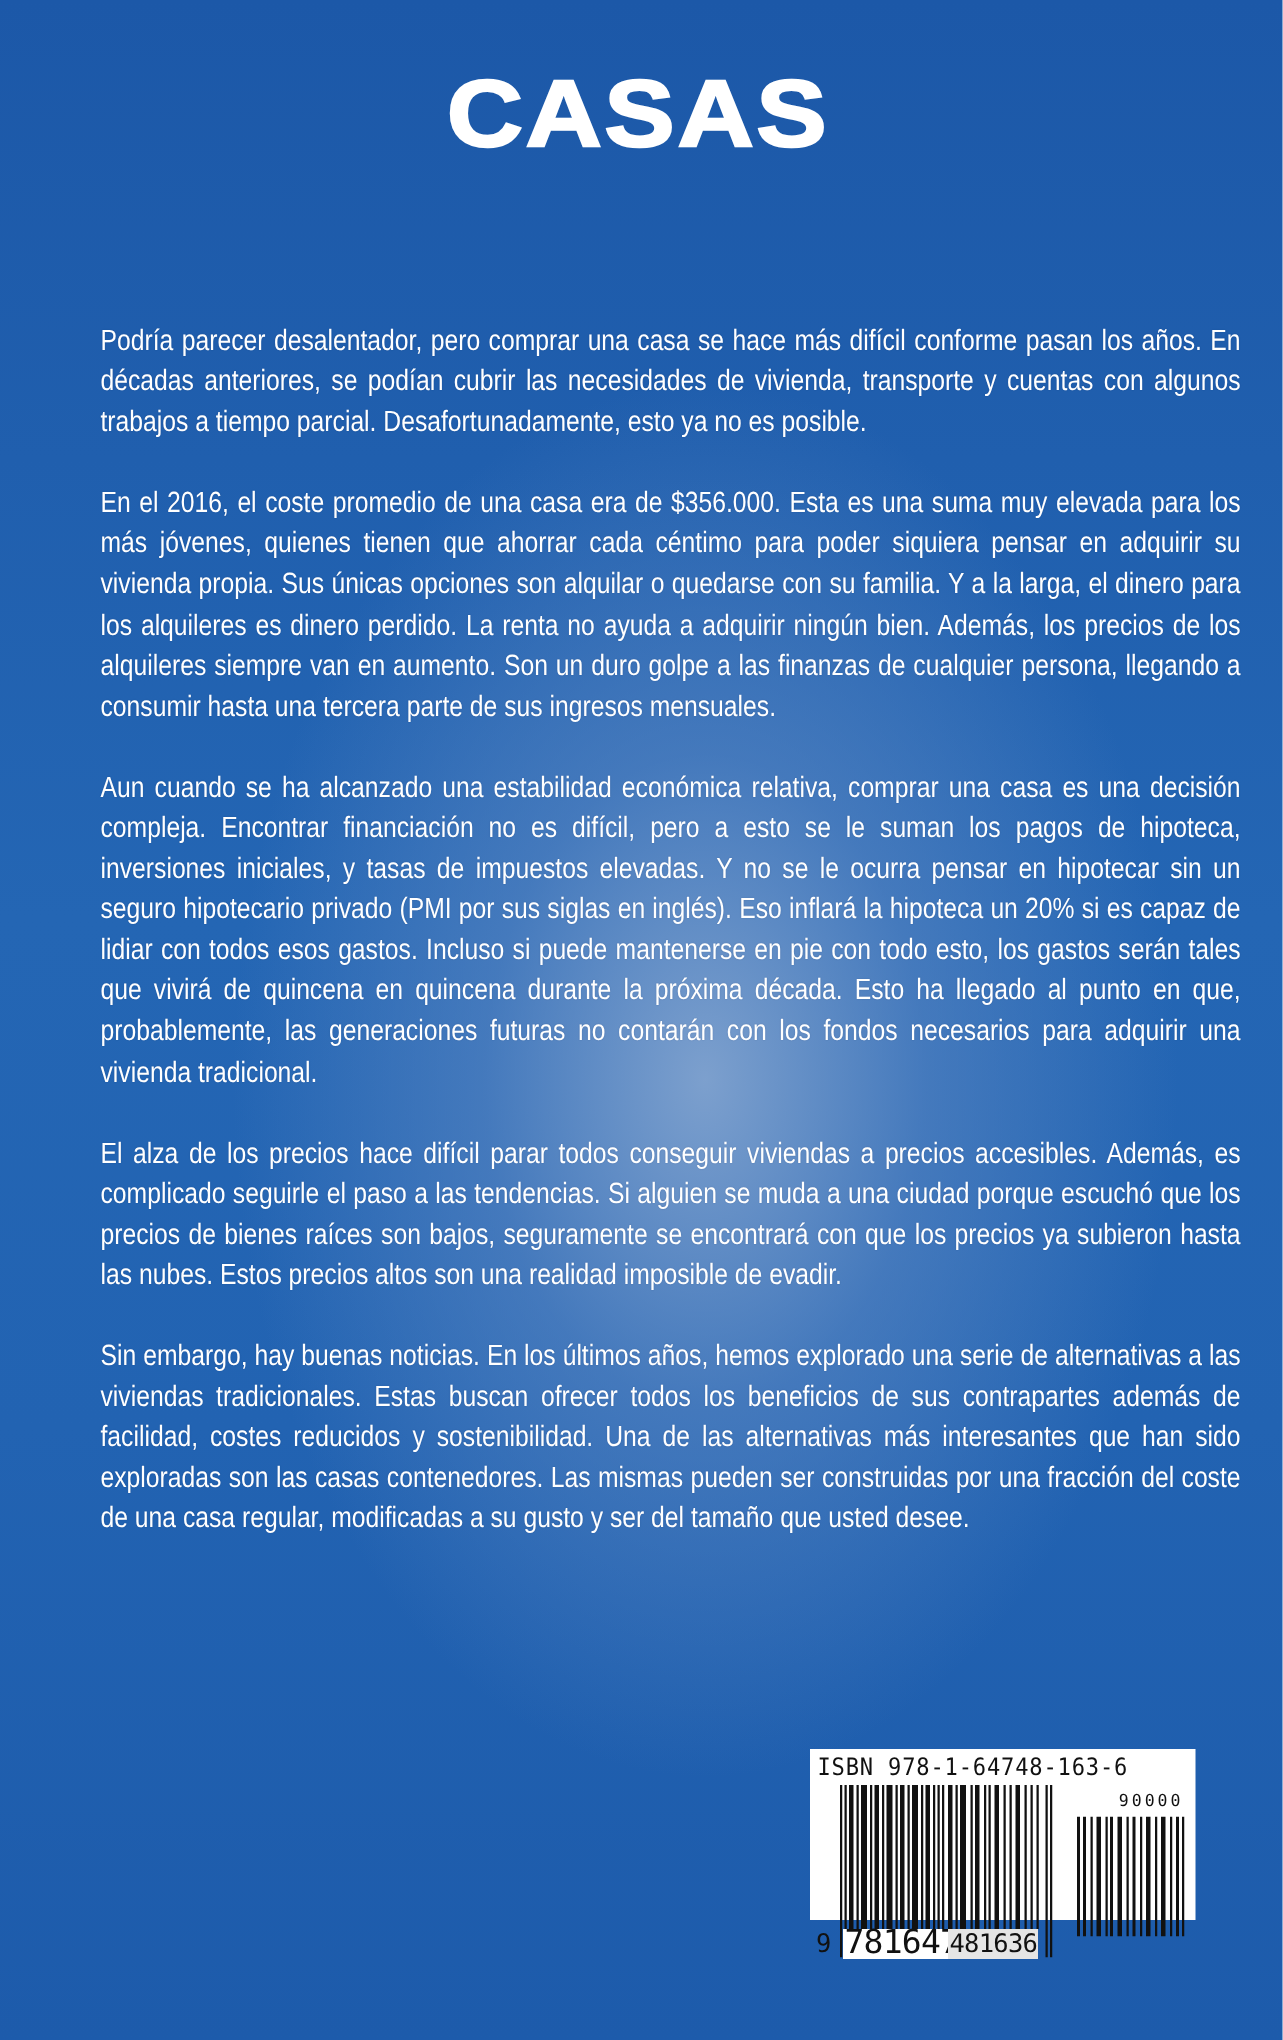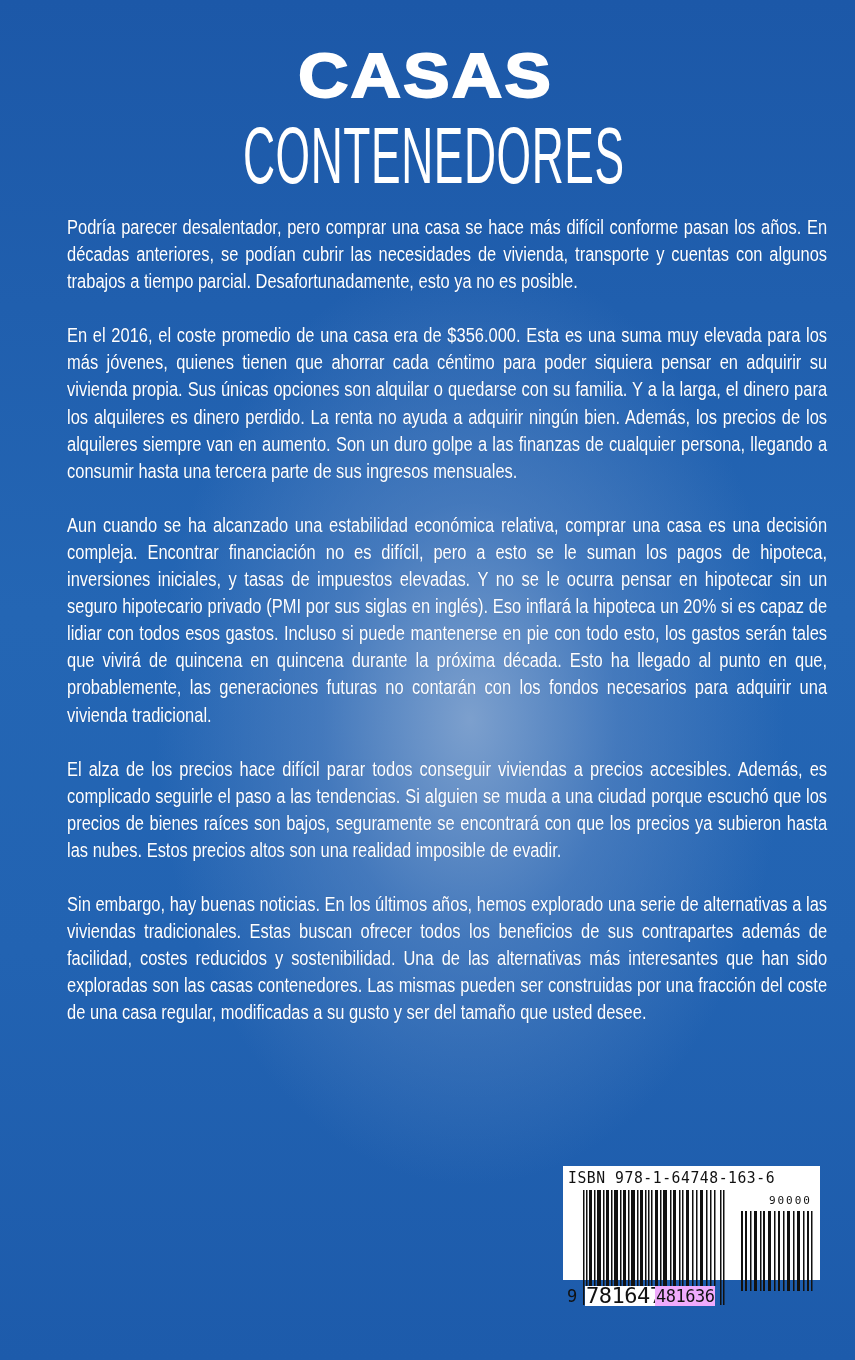--- a/index.html
+++ b/index.html
@@ -73,21 +73,21 @@
       text-shadow: 0 0 1px rgba(0,30,80,0.25);
     }
     .para-inner {
       display: block;
       width: 900px;
       transform: scaleX(0.8445);
       transform-origin: left top;
     }
     .barcode-box {
       position: absolute;
-      left: 563px;
+      left: 540px;
       top: 1166px;
       width: 257px;
       height: 114px;
       background: #ffffff;
       color: #111111;
     }
     .isbn-label {
       position: absolute;
       left: 5px;
       top: 3px;
@@ -146,35 +146,32 @@
       letter-spacing: -0.5px;
     }
     .ean-right {
       position: absolute;
       left: 92px;
       top: 120px;
       font-family: "DejaVu Sans Mono", monospace;
       font-size: 17px;
       line-height: 20px;
       color: #111;
-      background: #f0abfc;
+      background: #e5e5e5;
       padding: 0 1px;
       letter-spacing: -0.5px;
     }
   </style>
 </head>
 <body>
 
 <div class="cover">
 
   <h1 class="title-main">CASAS</h1>
 
-  <div class="title-sub-wrap">
-    <span class="title-sub">CONTENEDORES</span>
-  </div>
 
   <div class="body-text">
     <p class="para">
         <span class="para-inner">Podría parecer desalentador, pero comprar una casa se hace más difícil conforme pasan los años. En décadas anteriores, se podían cubrir las necesidades de vivienda, transporte y cuentas con algunos trabajos a tiempo parcial. Desafortunadamente, esto ya no es posible.</span>
       </p>
     <p class="para">
         <span class="para-inner">En el 2016, el coste promedio de una casa era de $356.000. Esta es una suma muy elevada para los más jóvenes, quienes tienen que ahorrar cada céntimo para poder siquiera pensar en adquirir su vivienda propia. Sus únicas opciones son alquilar o quedarse con su familia. Y a la larga, el dinero para los alquileres es dinero perdido. La renta no ayuda a adquirir ningún bien. Además, los precios de los alquileres siempre van en aumento. Son un duro golpe a las finanzas de cualquier persona, llegando a consumir hasta una tercera parte de sus ingresos mensuales.</span>
       </p>
     <p class="para">
         <span class="para-inner">Aun cuando se ha alcanzado una estabilidad económica relativa, comprar una casa es una decisión compleja. Encontrar financiación no es difícil, pero a esto se le suman los pagos de hipoteca, inversiones iniciales, y tasas de impuestos elevadas. Y no se le ocurra pensar en hipotecar sin un seguro hipotecario privado (PMI por sus siglas en inglés). Eso inflará la hipoteca un 20% si es capaz de lidiar con todos esos gastos. Incluso si puede mantenerse en pie con todo esto, los gastos serán tales que vivirá de quincena en quincena durante la próxima década. Esto ha llegado al punto en que, probablemente, las generaciones futuras no contarán con los fondos necesarios para adquirir una vivienda tradicional.</span>

